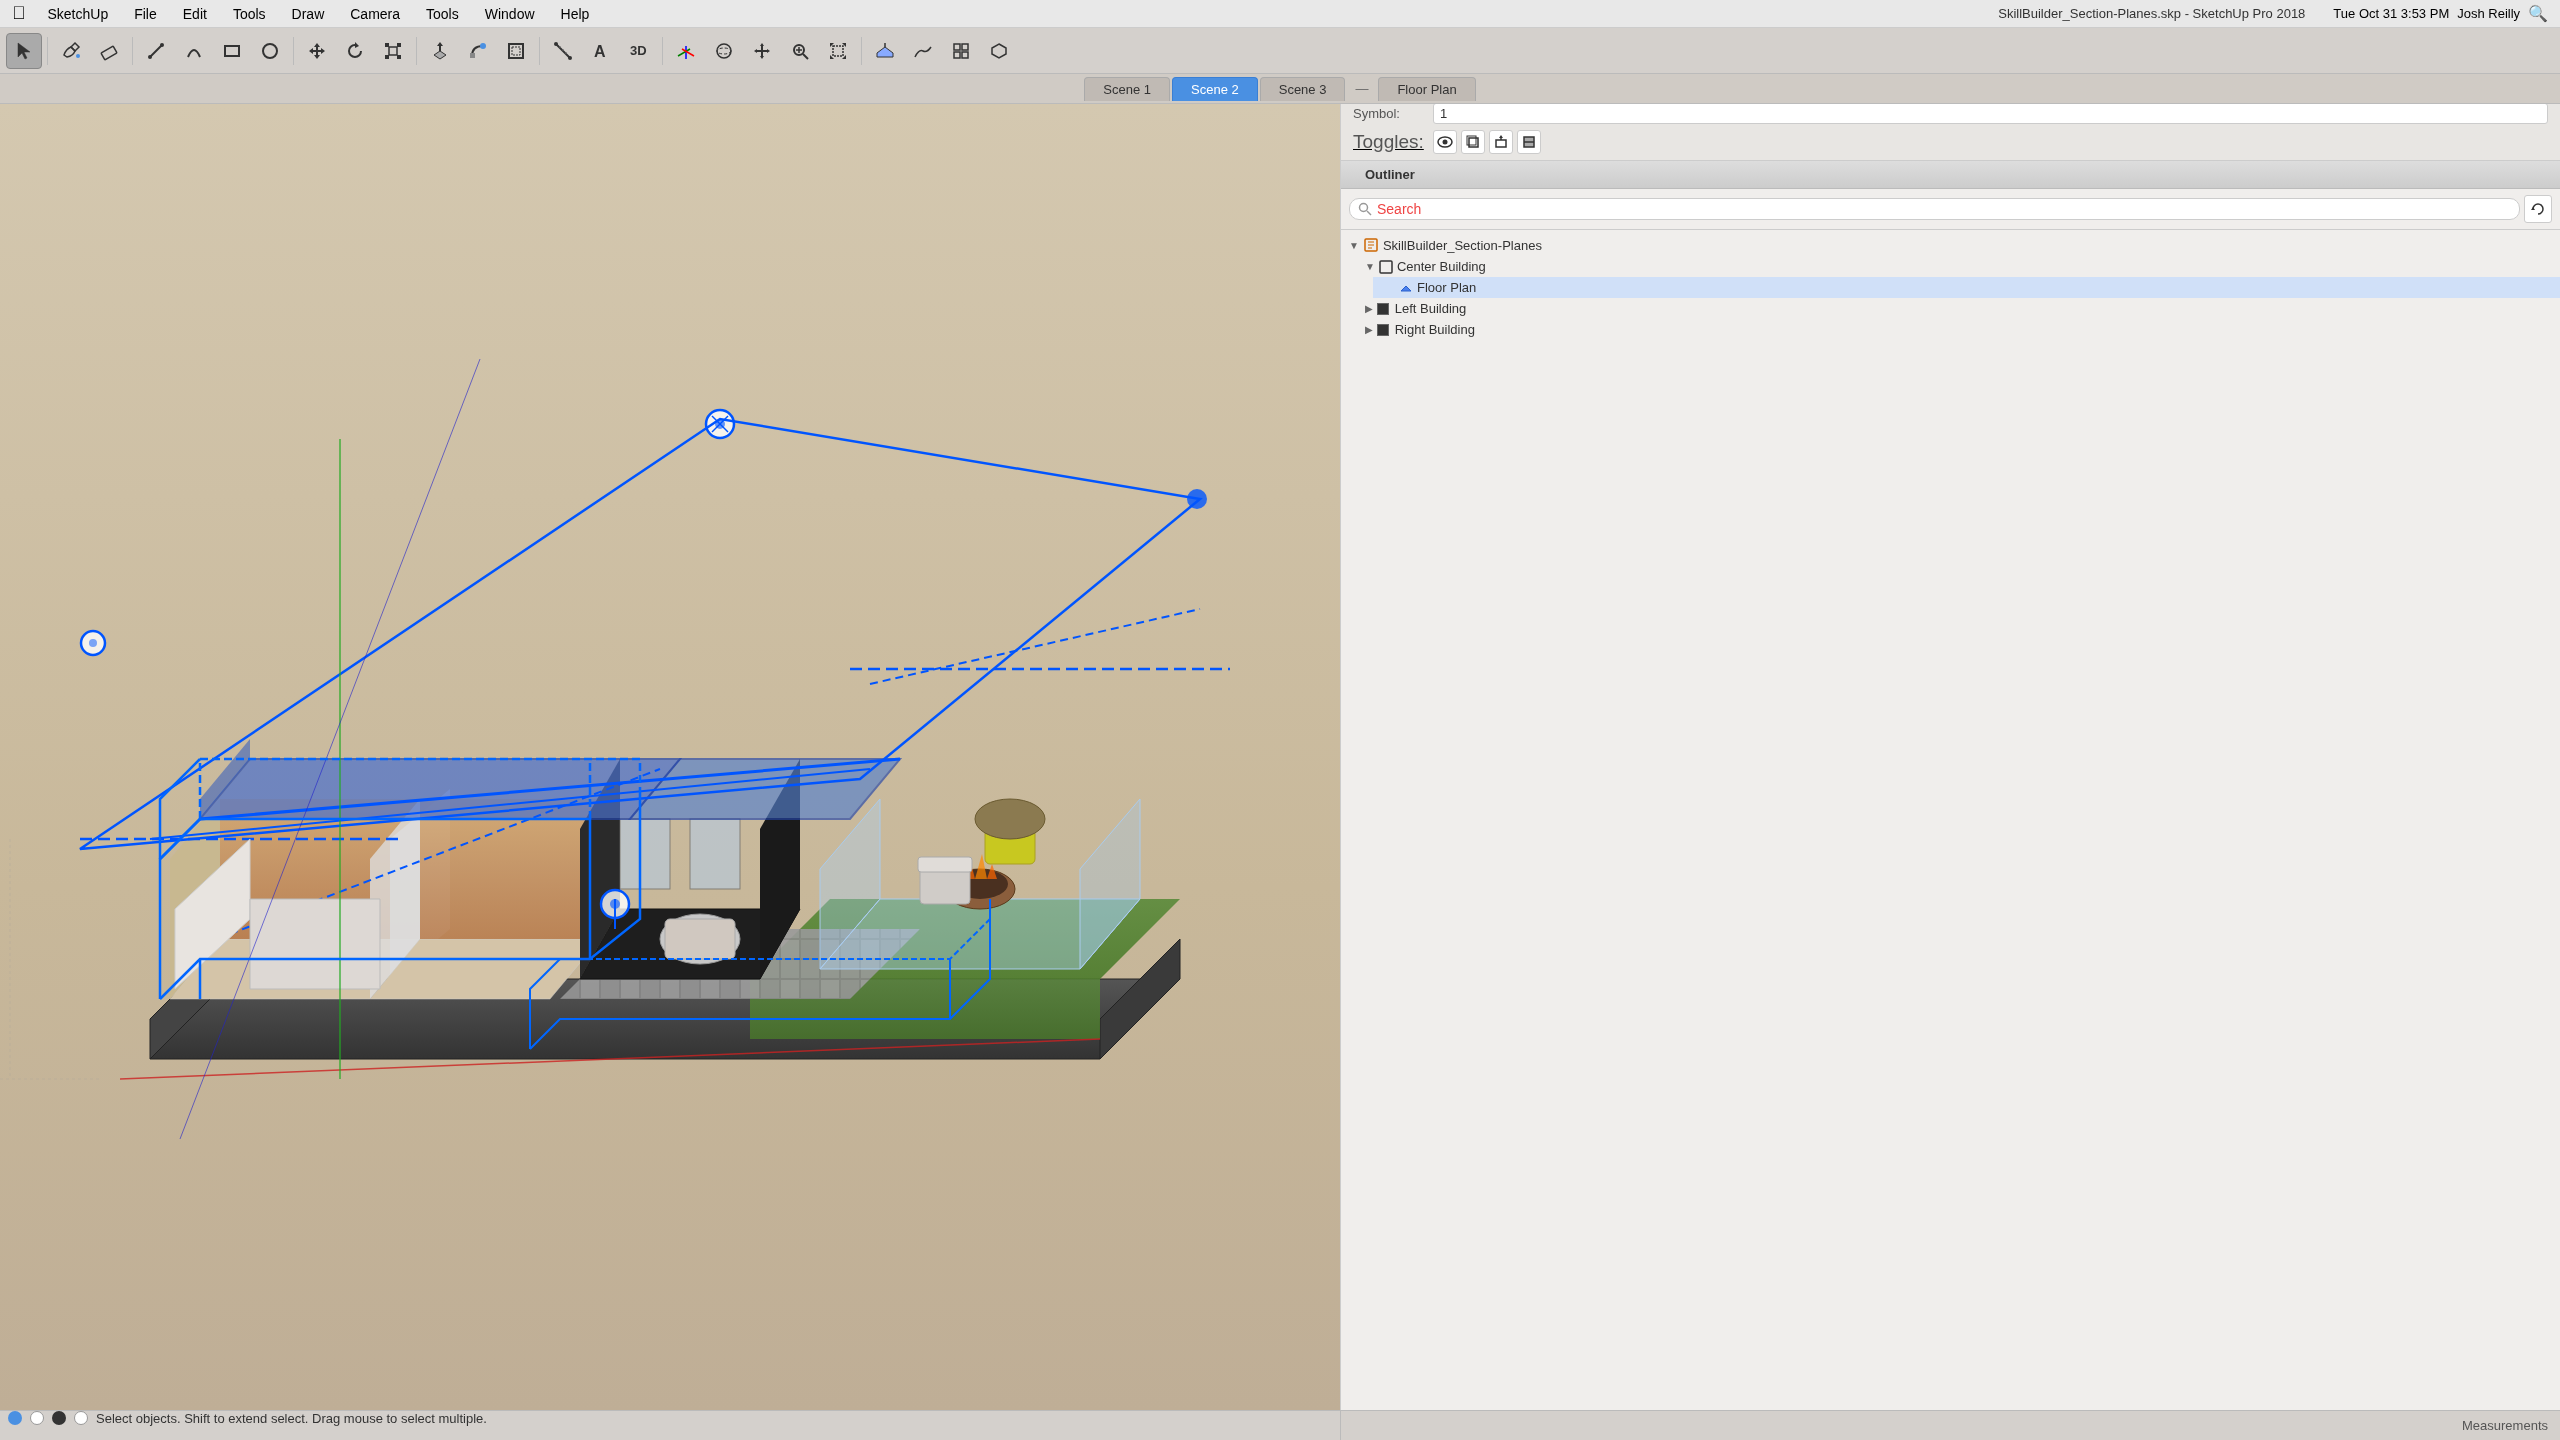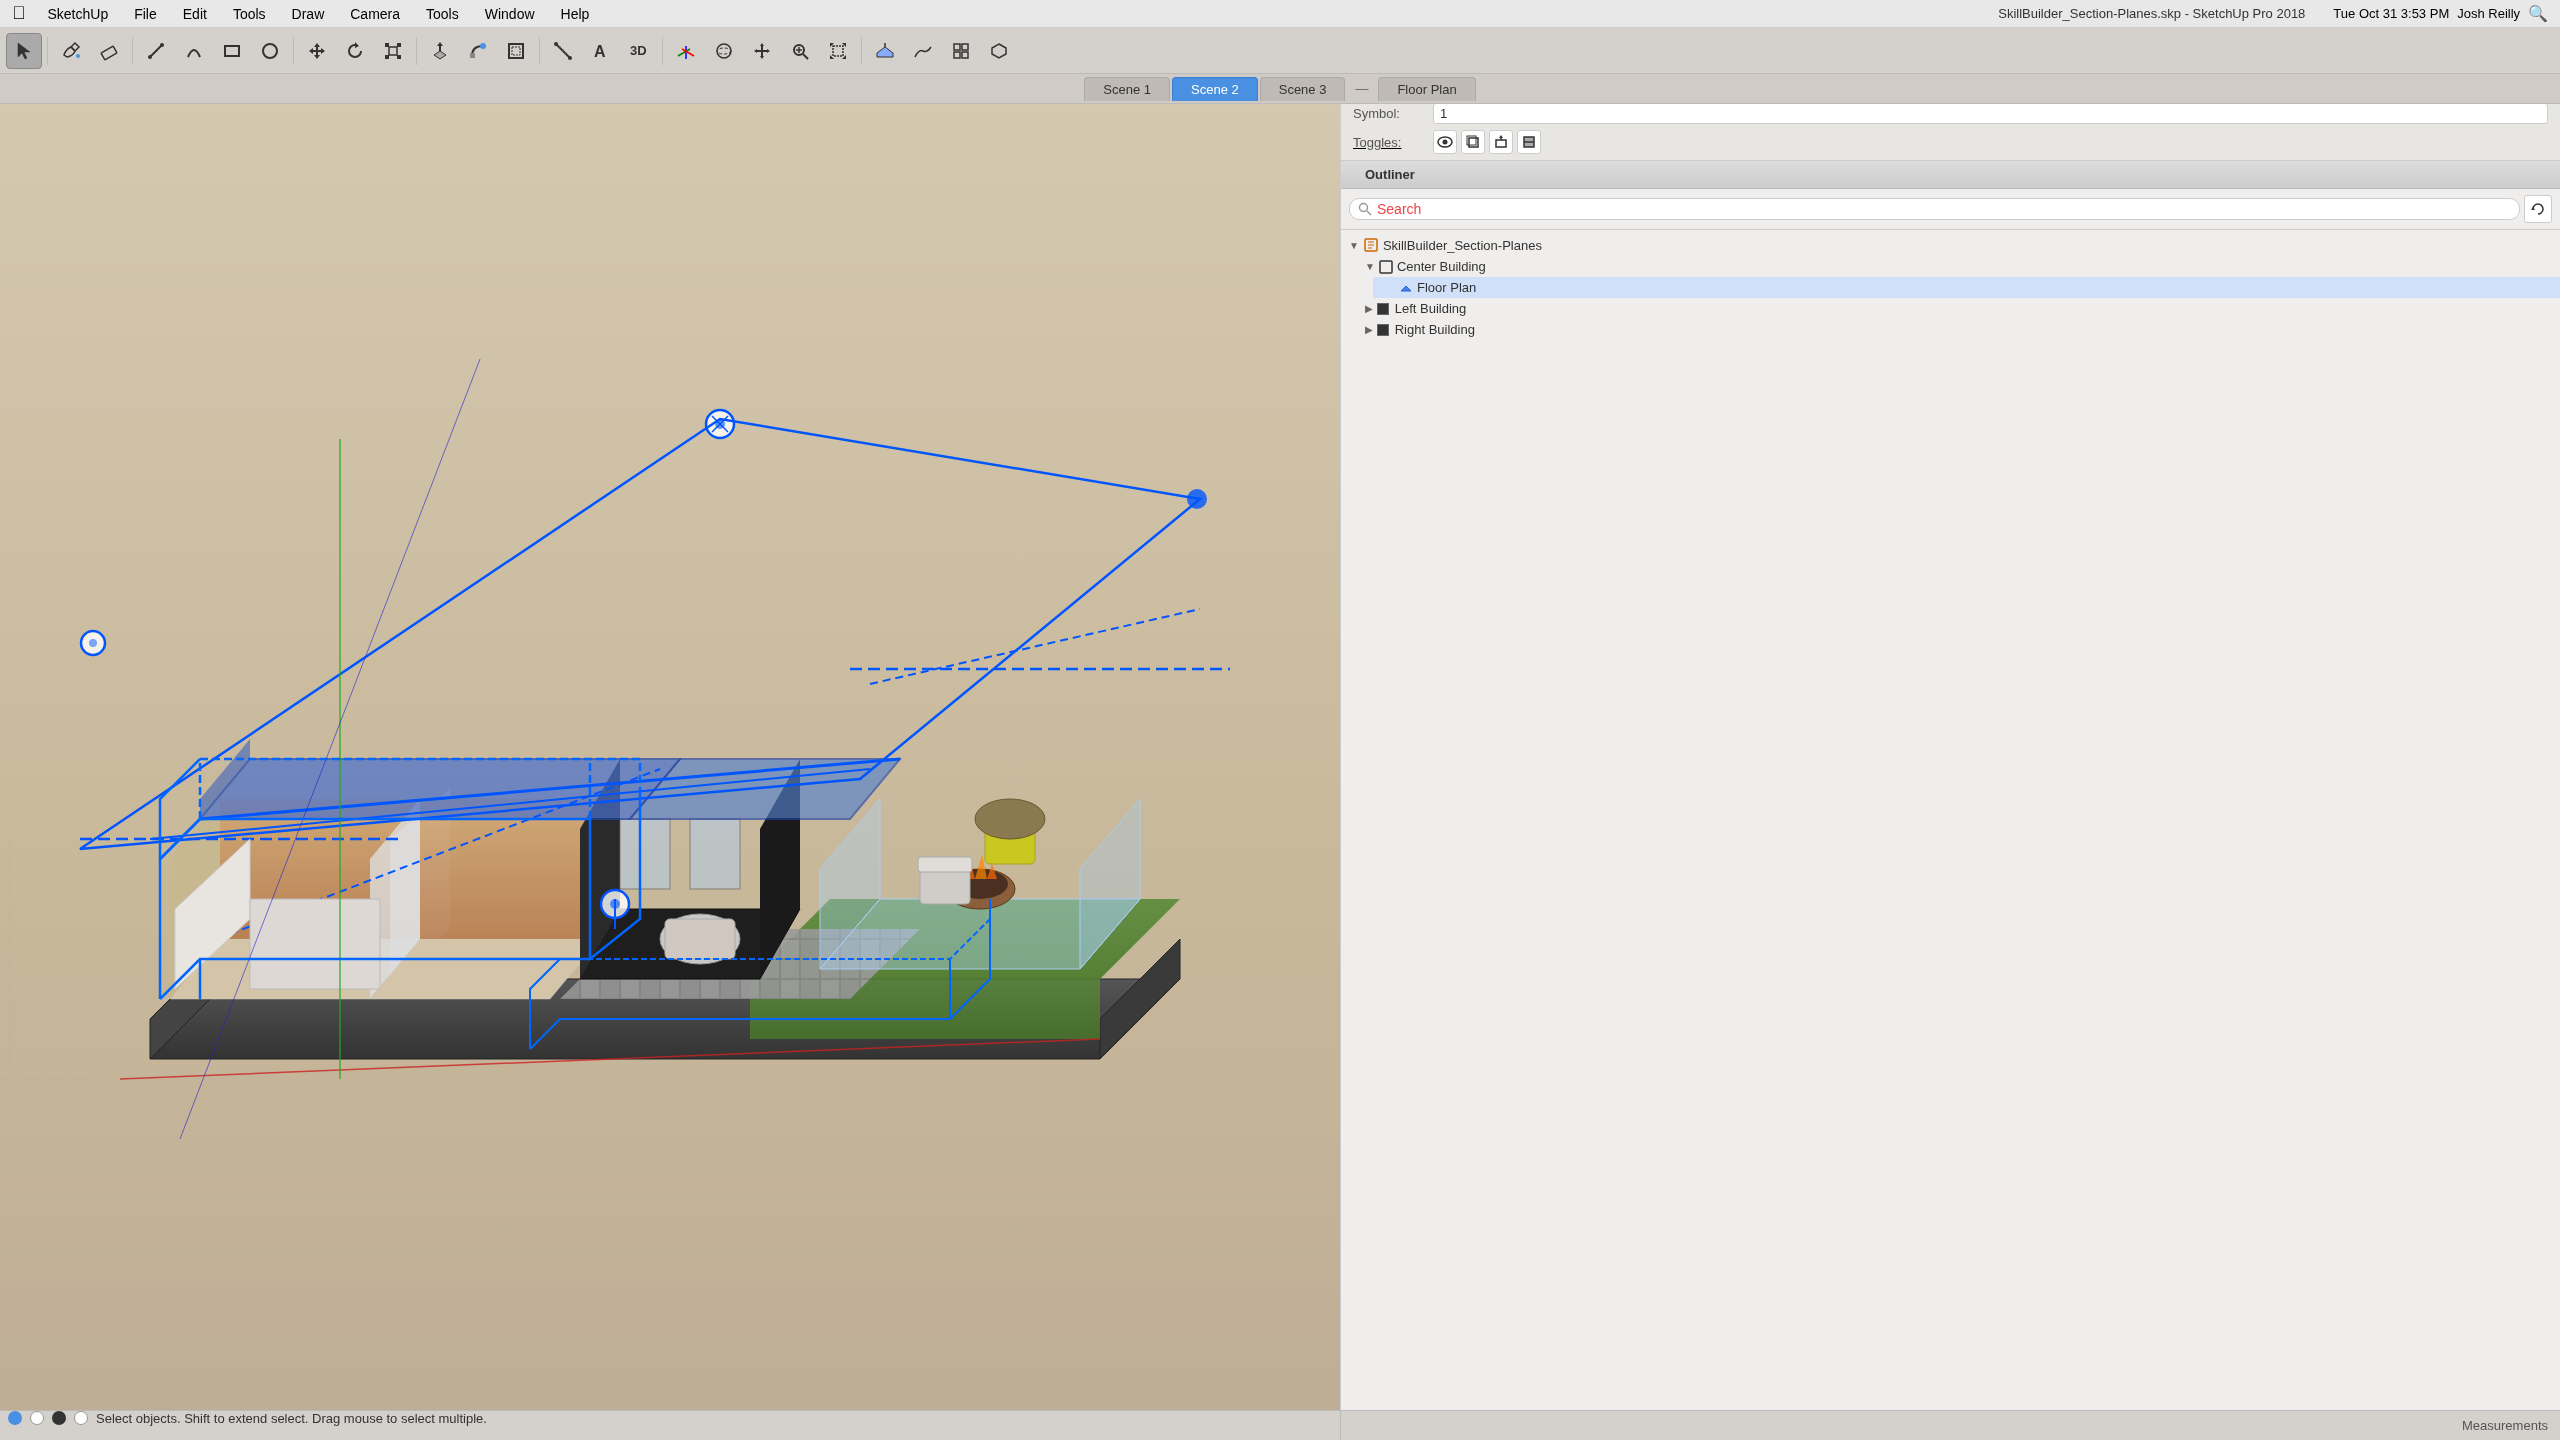--- a/index.html
+++ b/index.html
@@ -89,21 +89,21 @@
     .info-value {
       flex: 1; background: #fff; border: 1px solid #ccc; border-radius: 3px;
       padding: 2px 6px; font-size: 13px; color: #333;
     }
     .info-select {
       flex: 1; background: #fff; border: 1px solid #ccc; border-radius: 3px;
       padding: 2px 6px; font-size: 13px; color: #333;
       display: flex; align-items: center; justify-content: space-between;
     }
     .toggles-row {
-      display: flex; align-items: center; margin-bottom: 6px; font-size: 13px; text-decoration: underline;
+      display: flex; align-items: center; margin-bottom: 6px; font-size: 19px; text-decoration: underline;
     }
     .toggle-icon {
       width: 24px; height: 24px; margin-right: 4px; display: flex; align-items: center;
       justify-content: center; border: 1px solid #ccc; border-radius: 3px;
       background: #fff; cursor: pointer; font-size: 14px;
     }
     .adv-attr {
       font-size: 12px; color: #4a90e2; cursor: pointer; padding: 4px 0;
       display: flex; align-items: center; justify-content: space-between;
     }

